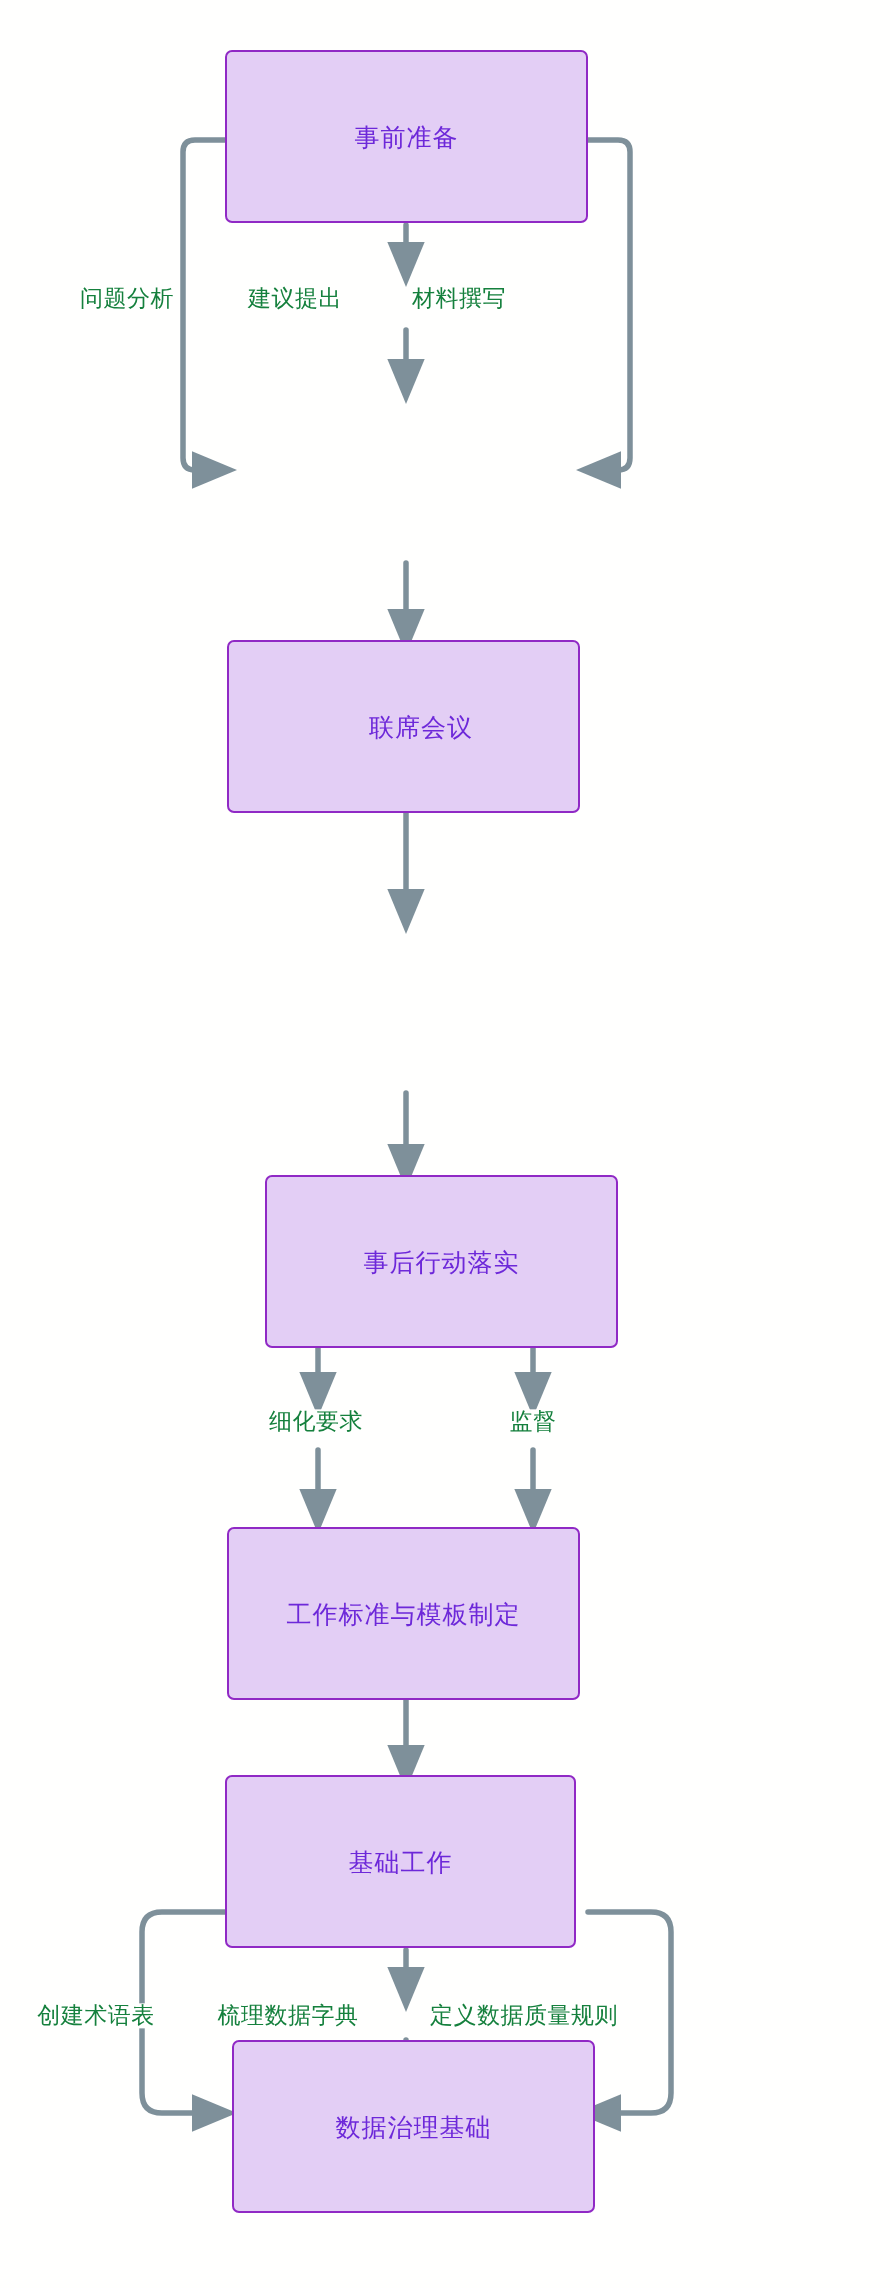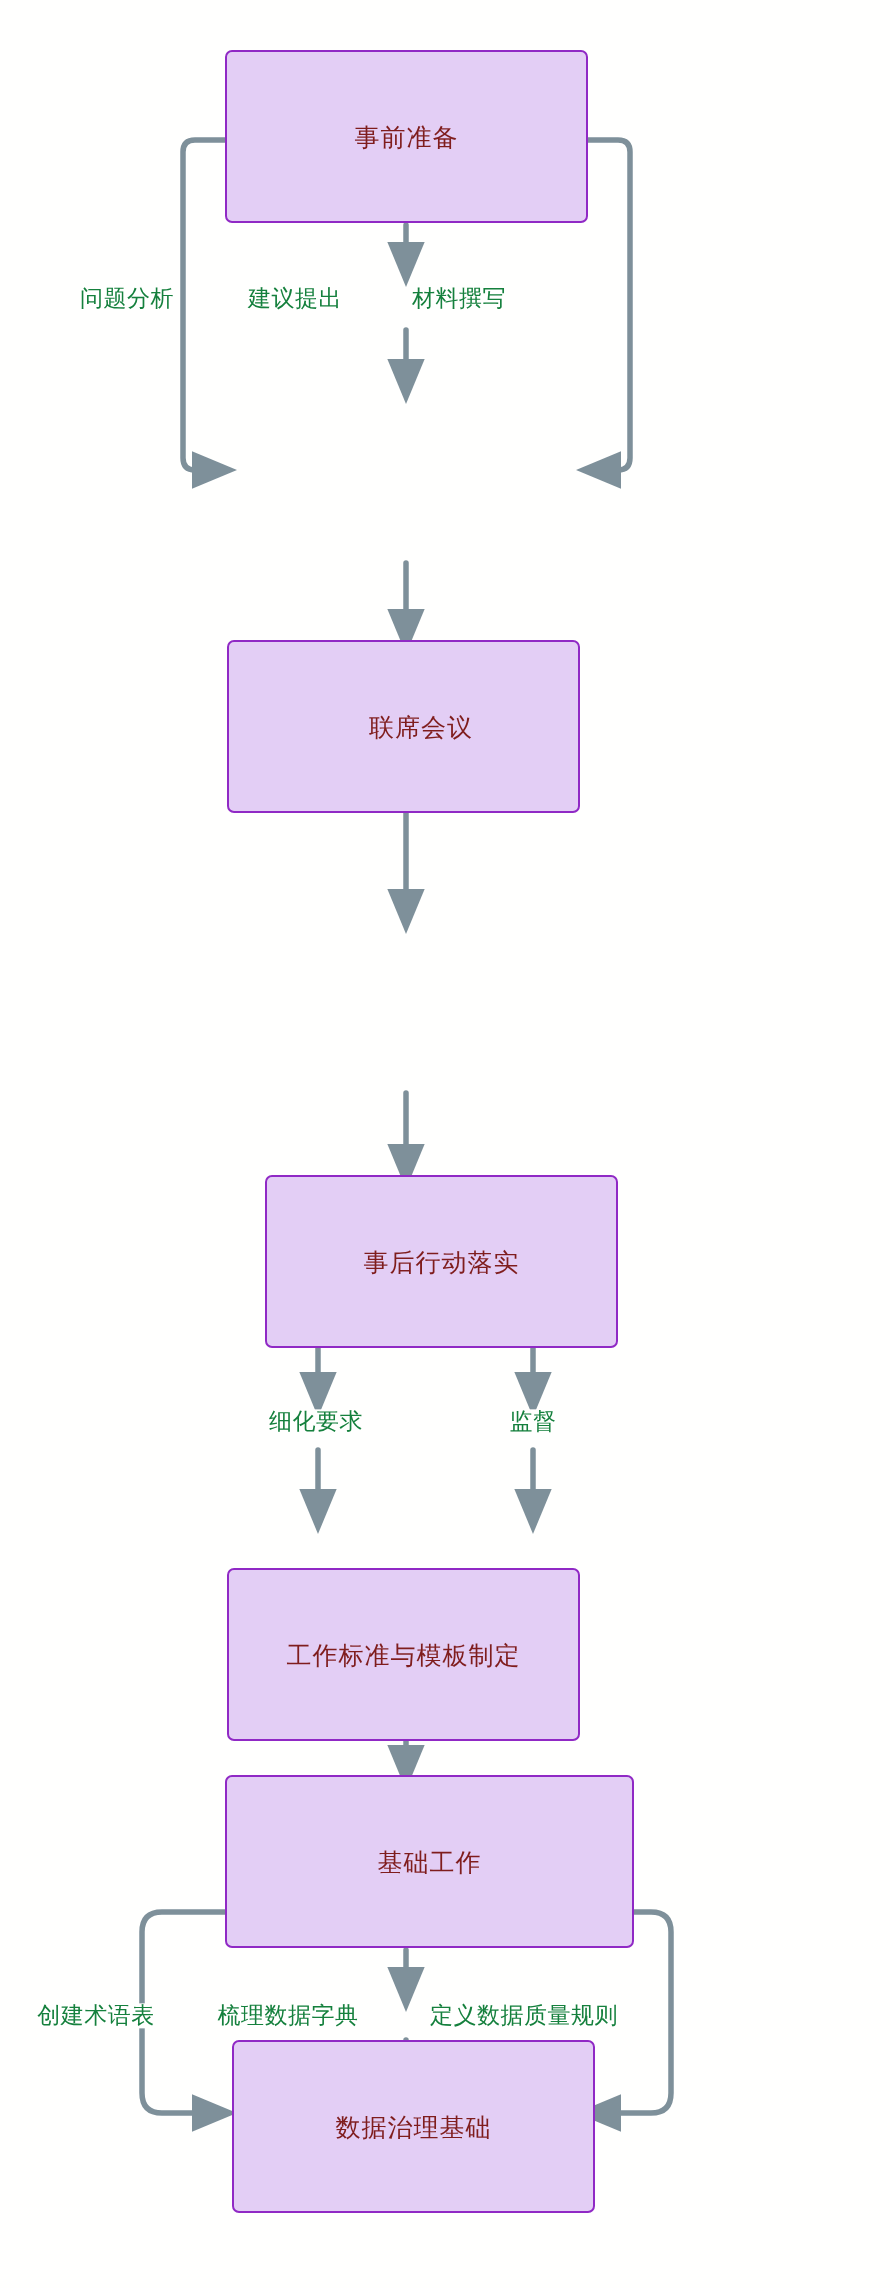--- a/index.html
+++ b/index.html
@@ -8,21 +8,21 @@
   #wires{position:absolute;left:0;top:0;width:890px;height:2288px;}
   .node{
     position:absolute;
     box-sizing:border-box;
     background:#e3cef5;
     border:2.5px solid #9029c5;
     border-radius:7px;
     display:flex;
     align-items:center;
     justify-content:center;
-    color:#7f1d1d;
+    color:#6d28d9;
     font-size:25px;
     letter-spacing:1px;
     line-height:1.2;
     text-align:center;
   }
   .edge-label{
     position:absolute;
     color:#15803d;
     font-size:23px;
     letter-spacing:0.5px;
@@ -83,25 +83,25 @@
 
   <div class="node" style="left:227px;top:640px;width:353px;height:173px;padding-left:35px;">
     <span>联席会议</span>
   </div>
 
 
   <div class="node" style="left:227px;top:1175px;width:353px;height:173px;margin-left:38px;">
     <span>事后行动落实</span>
   </div>
 
-  <div class="node" style="left:227px;top:1568px;width:353px;height:173px;">
+  <div class="node" style="left:227px;top:1527px;width:353px;height:173px;">
     <span>工作标准与模板制定</span>
   </div>
 
-  <div class="node" style="left:225px;top:1775px;width:409px;height:173px;">
+  <div class="node" style="left:225px;top:1775px;width:351px;height:173px;">
     <span>基础工作</span>
   </div>
 
   <div class="node" style="left:232px;top:2040px;width:363px;height:173px;">
     <span>数据治理基础</span>
   </div>
 
   <div class="edge-label" style="left:127px;top:299px;">问题分析</div>
 
   <div class="edge-label" style="left:295px;top:299px;">建议提出</div>

